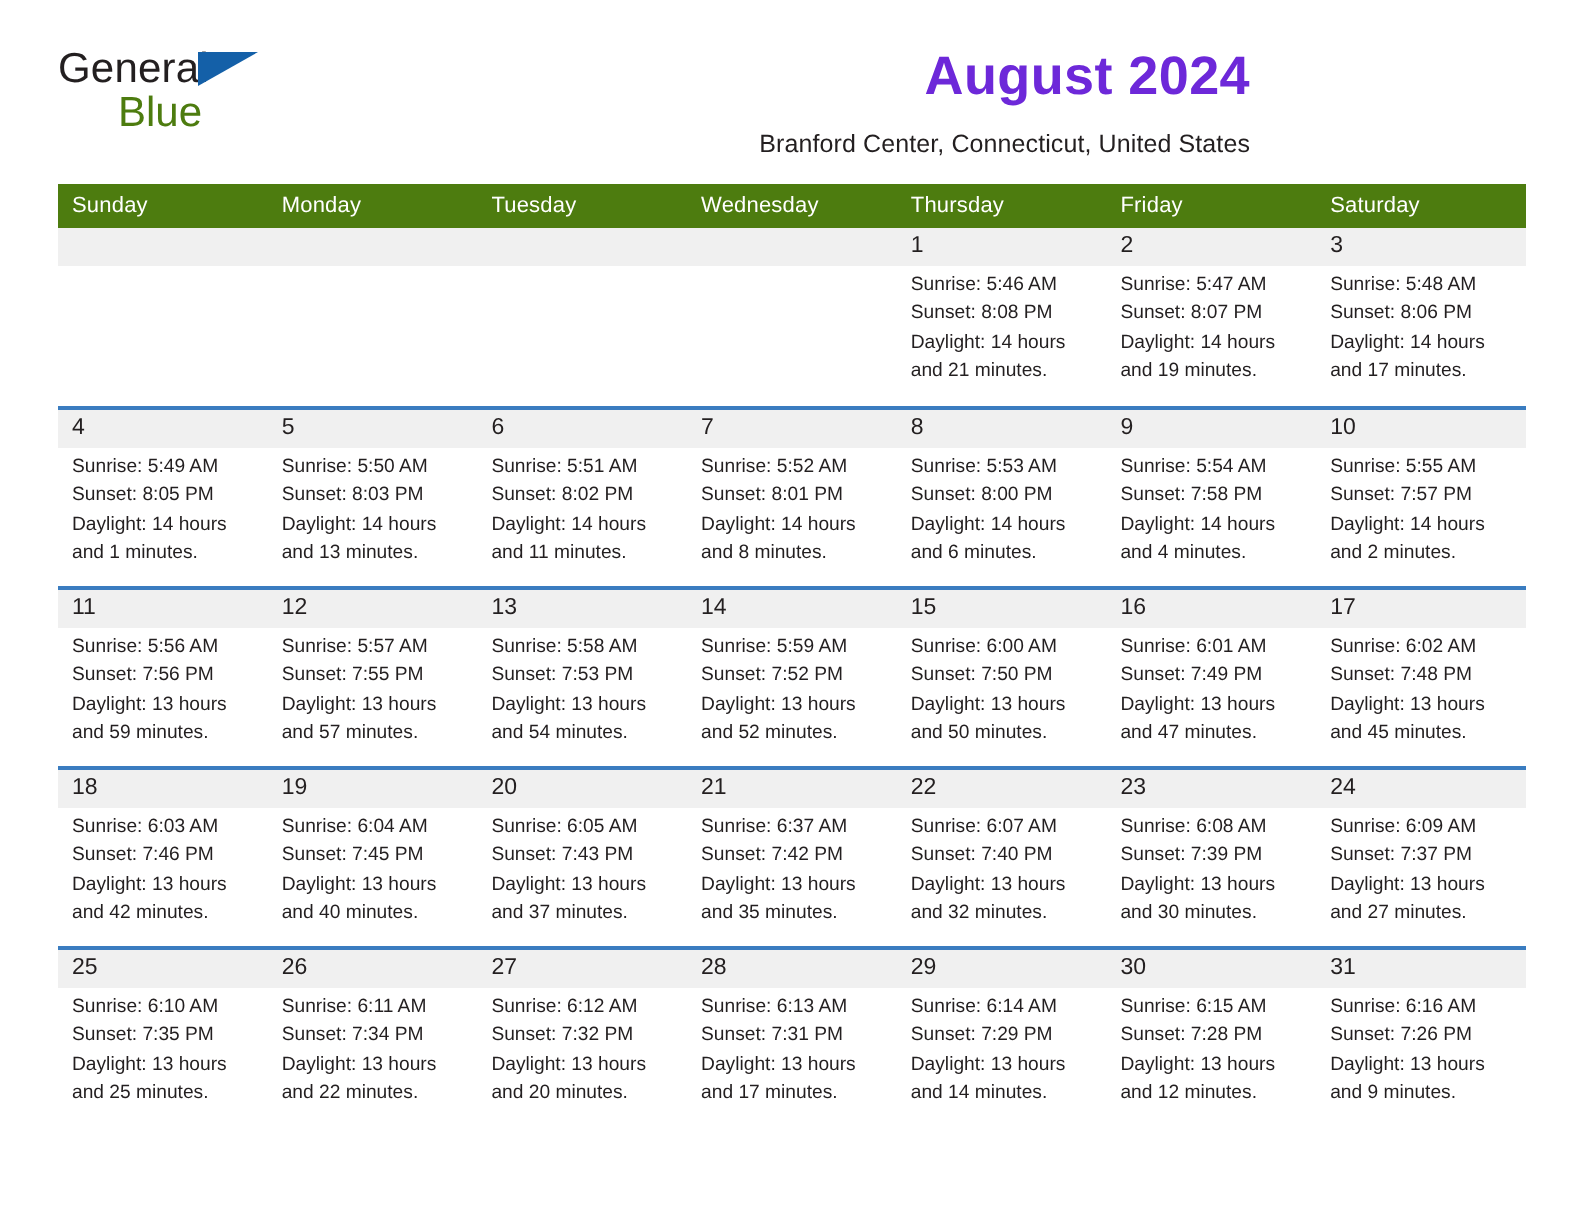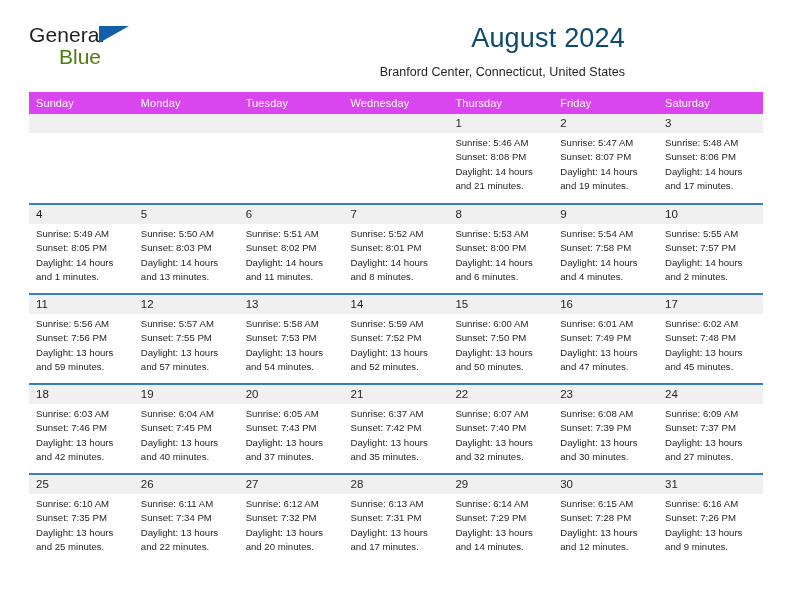--- a/index.html
+++ b/index.html
@@ -50,42 +50,42 @@
     left: 70px;
     top: 2px;
     width: 0;
     height: 0;
     border-left: 30px solid #1460a8;
     border-bottom: 17px solid transparent;
   }
   .title-block { text-align: right; }
   .month-title {
     font-size: 27px;
-    font-weight: normal;
-    color: #0c4a6e;
+    font-weight: bold;
+    color: #6d28d9;
     line-height: 1.05;
     letter-spacing: .2px;
   }
   .location {
     font-size: 12.5px;
     color: #231f20;
     margin-top: 13px;
     text-align: right;
     letter-spacing: .05px;
   }
 
   
   .calendar {
     margin-top: 13px;
     width: 734px;
     border-collapse: collapse;
     table-layout: fixed;
   }
   .calendar thead th {
-    background: #d946ef;
+    background: #4d7c0f;
     color: #ffffff;
     font-size: 11px;
     font-weight: normal;
     text-align: left;
     padding: 5px 0 5px 7px;
     height: 21px;
     letter-spacing: .1px;
   }
   .calendar td {
     vertical-align: top;

